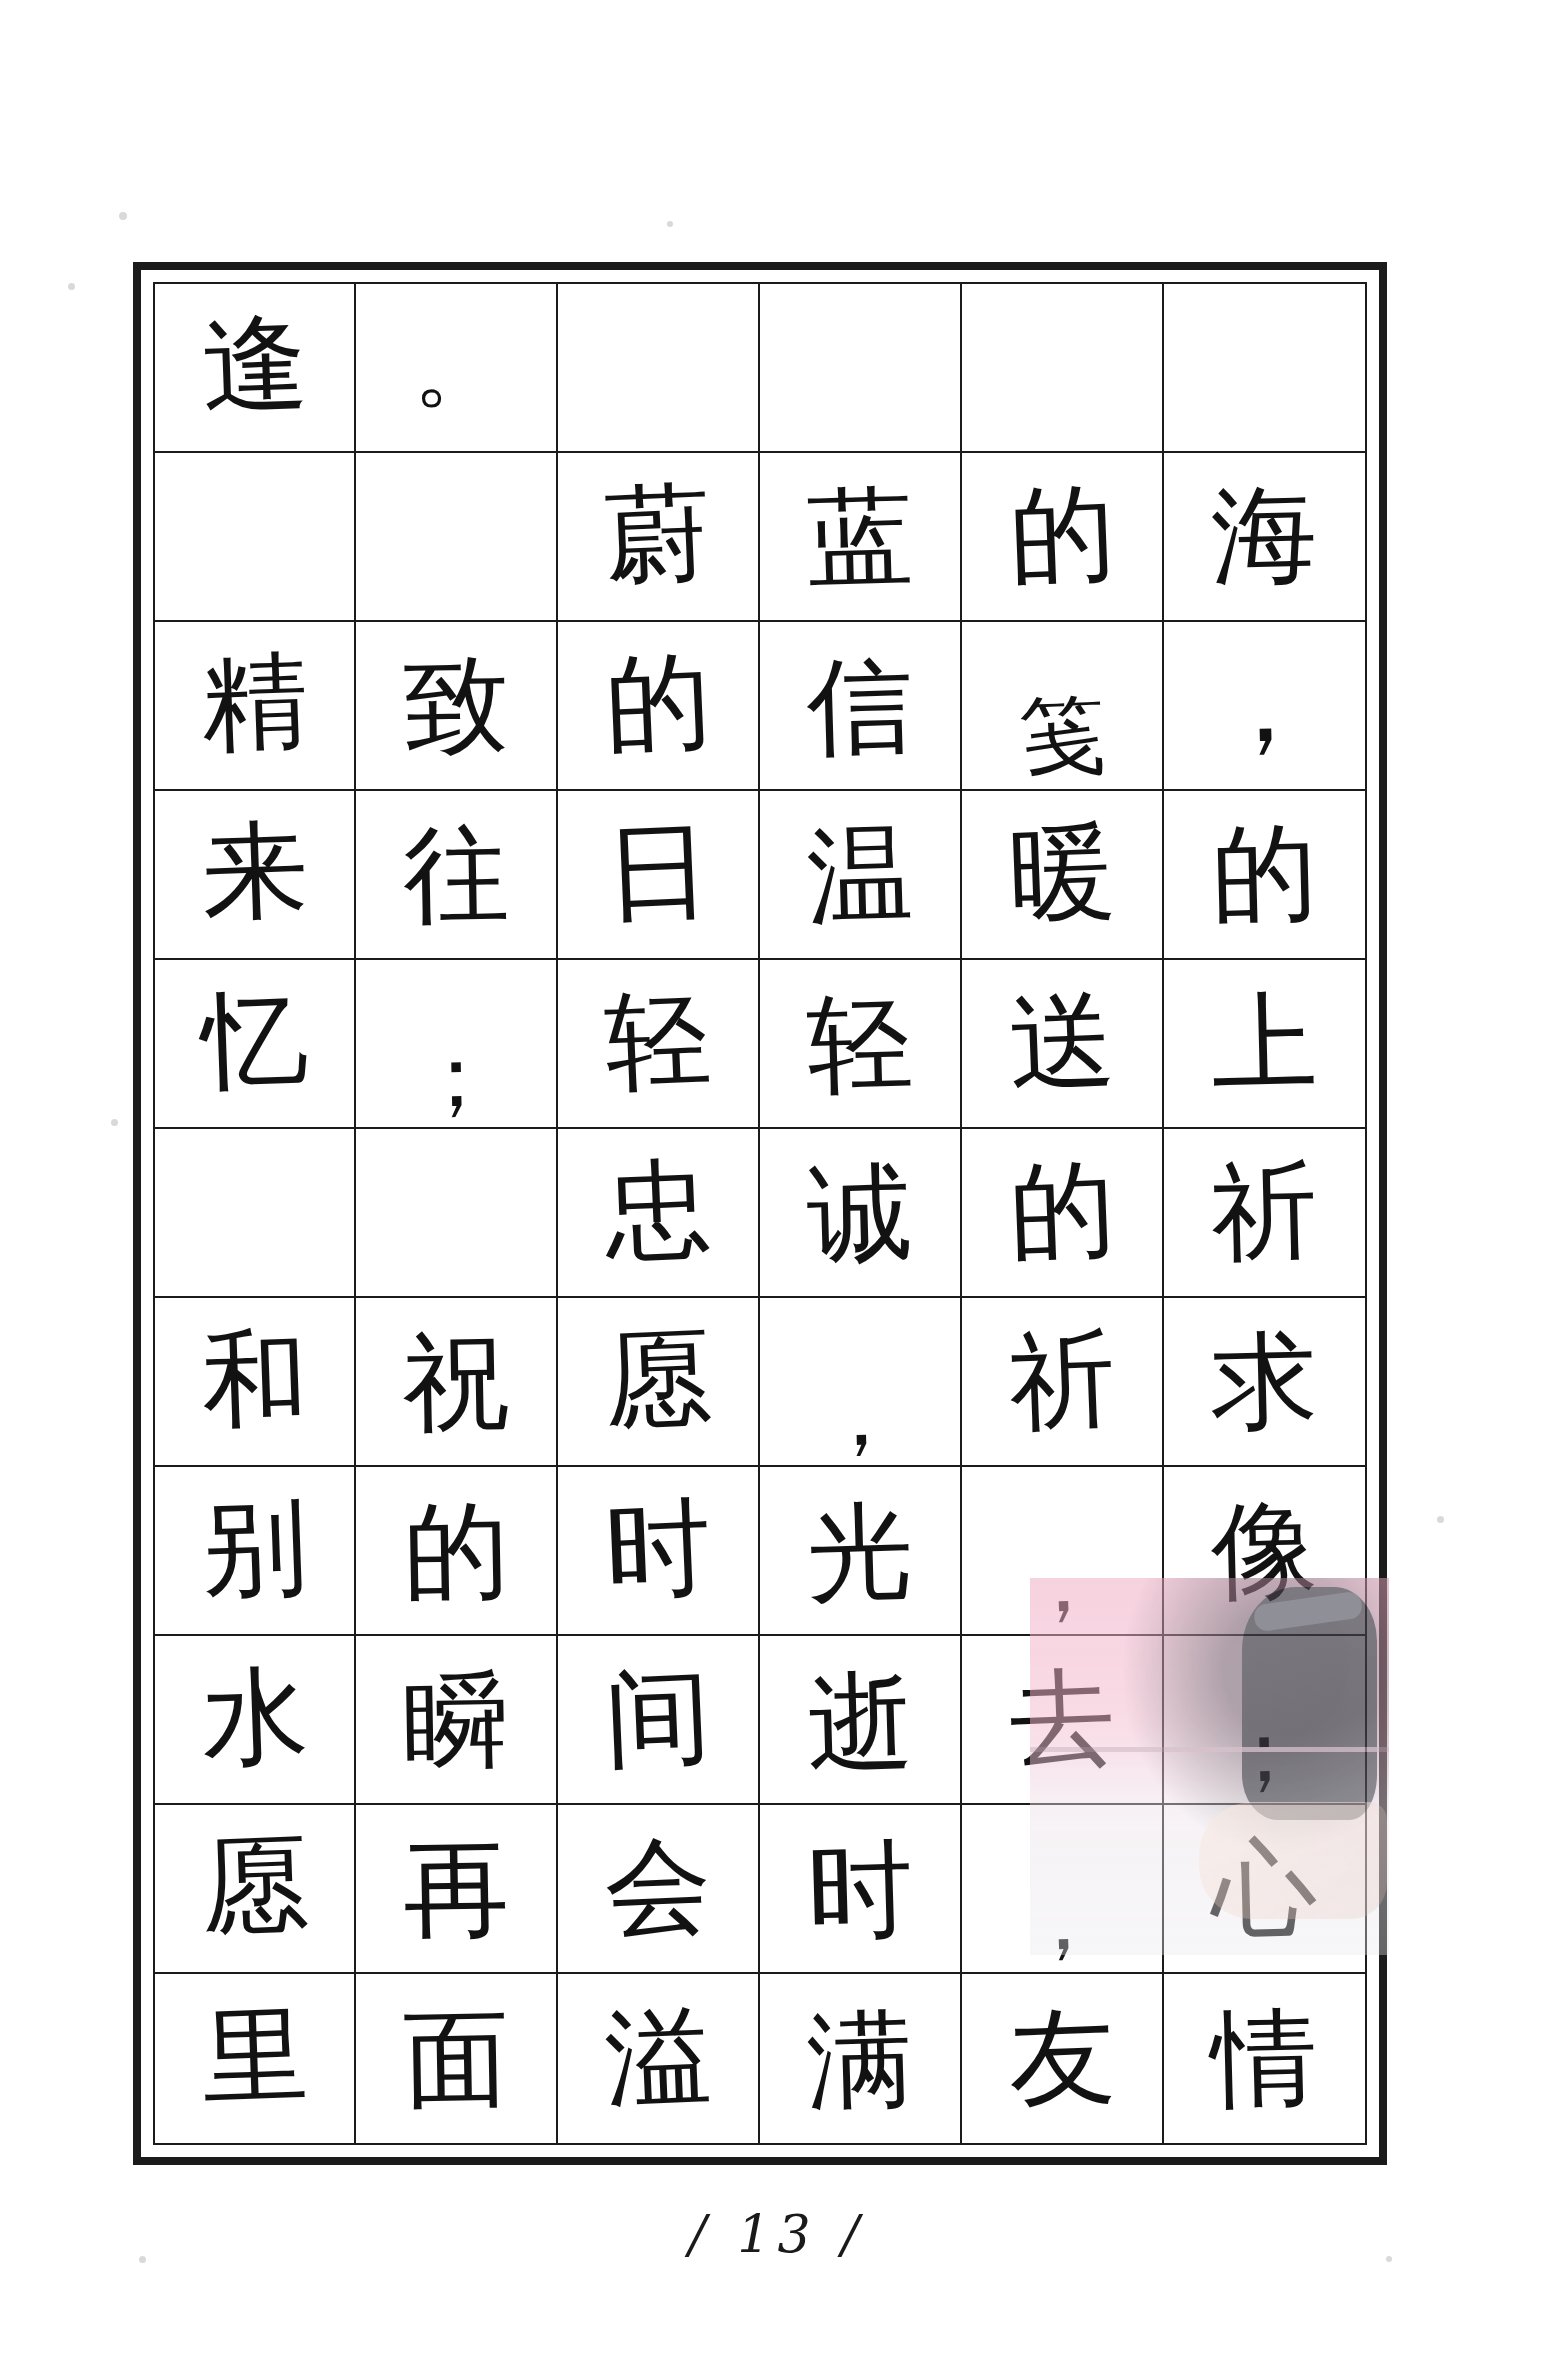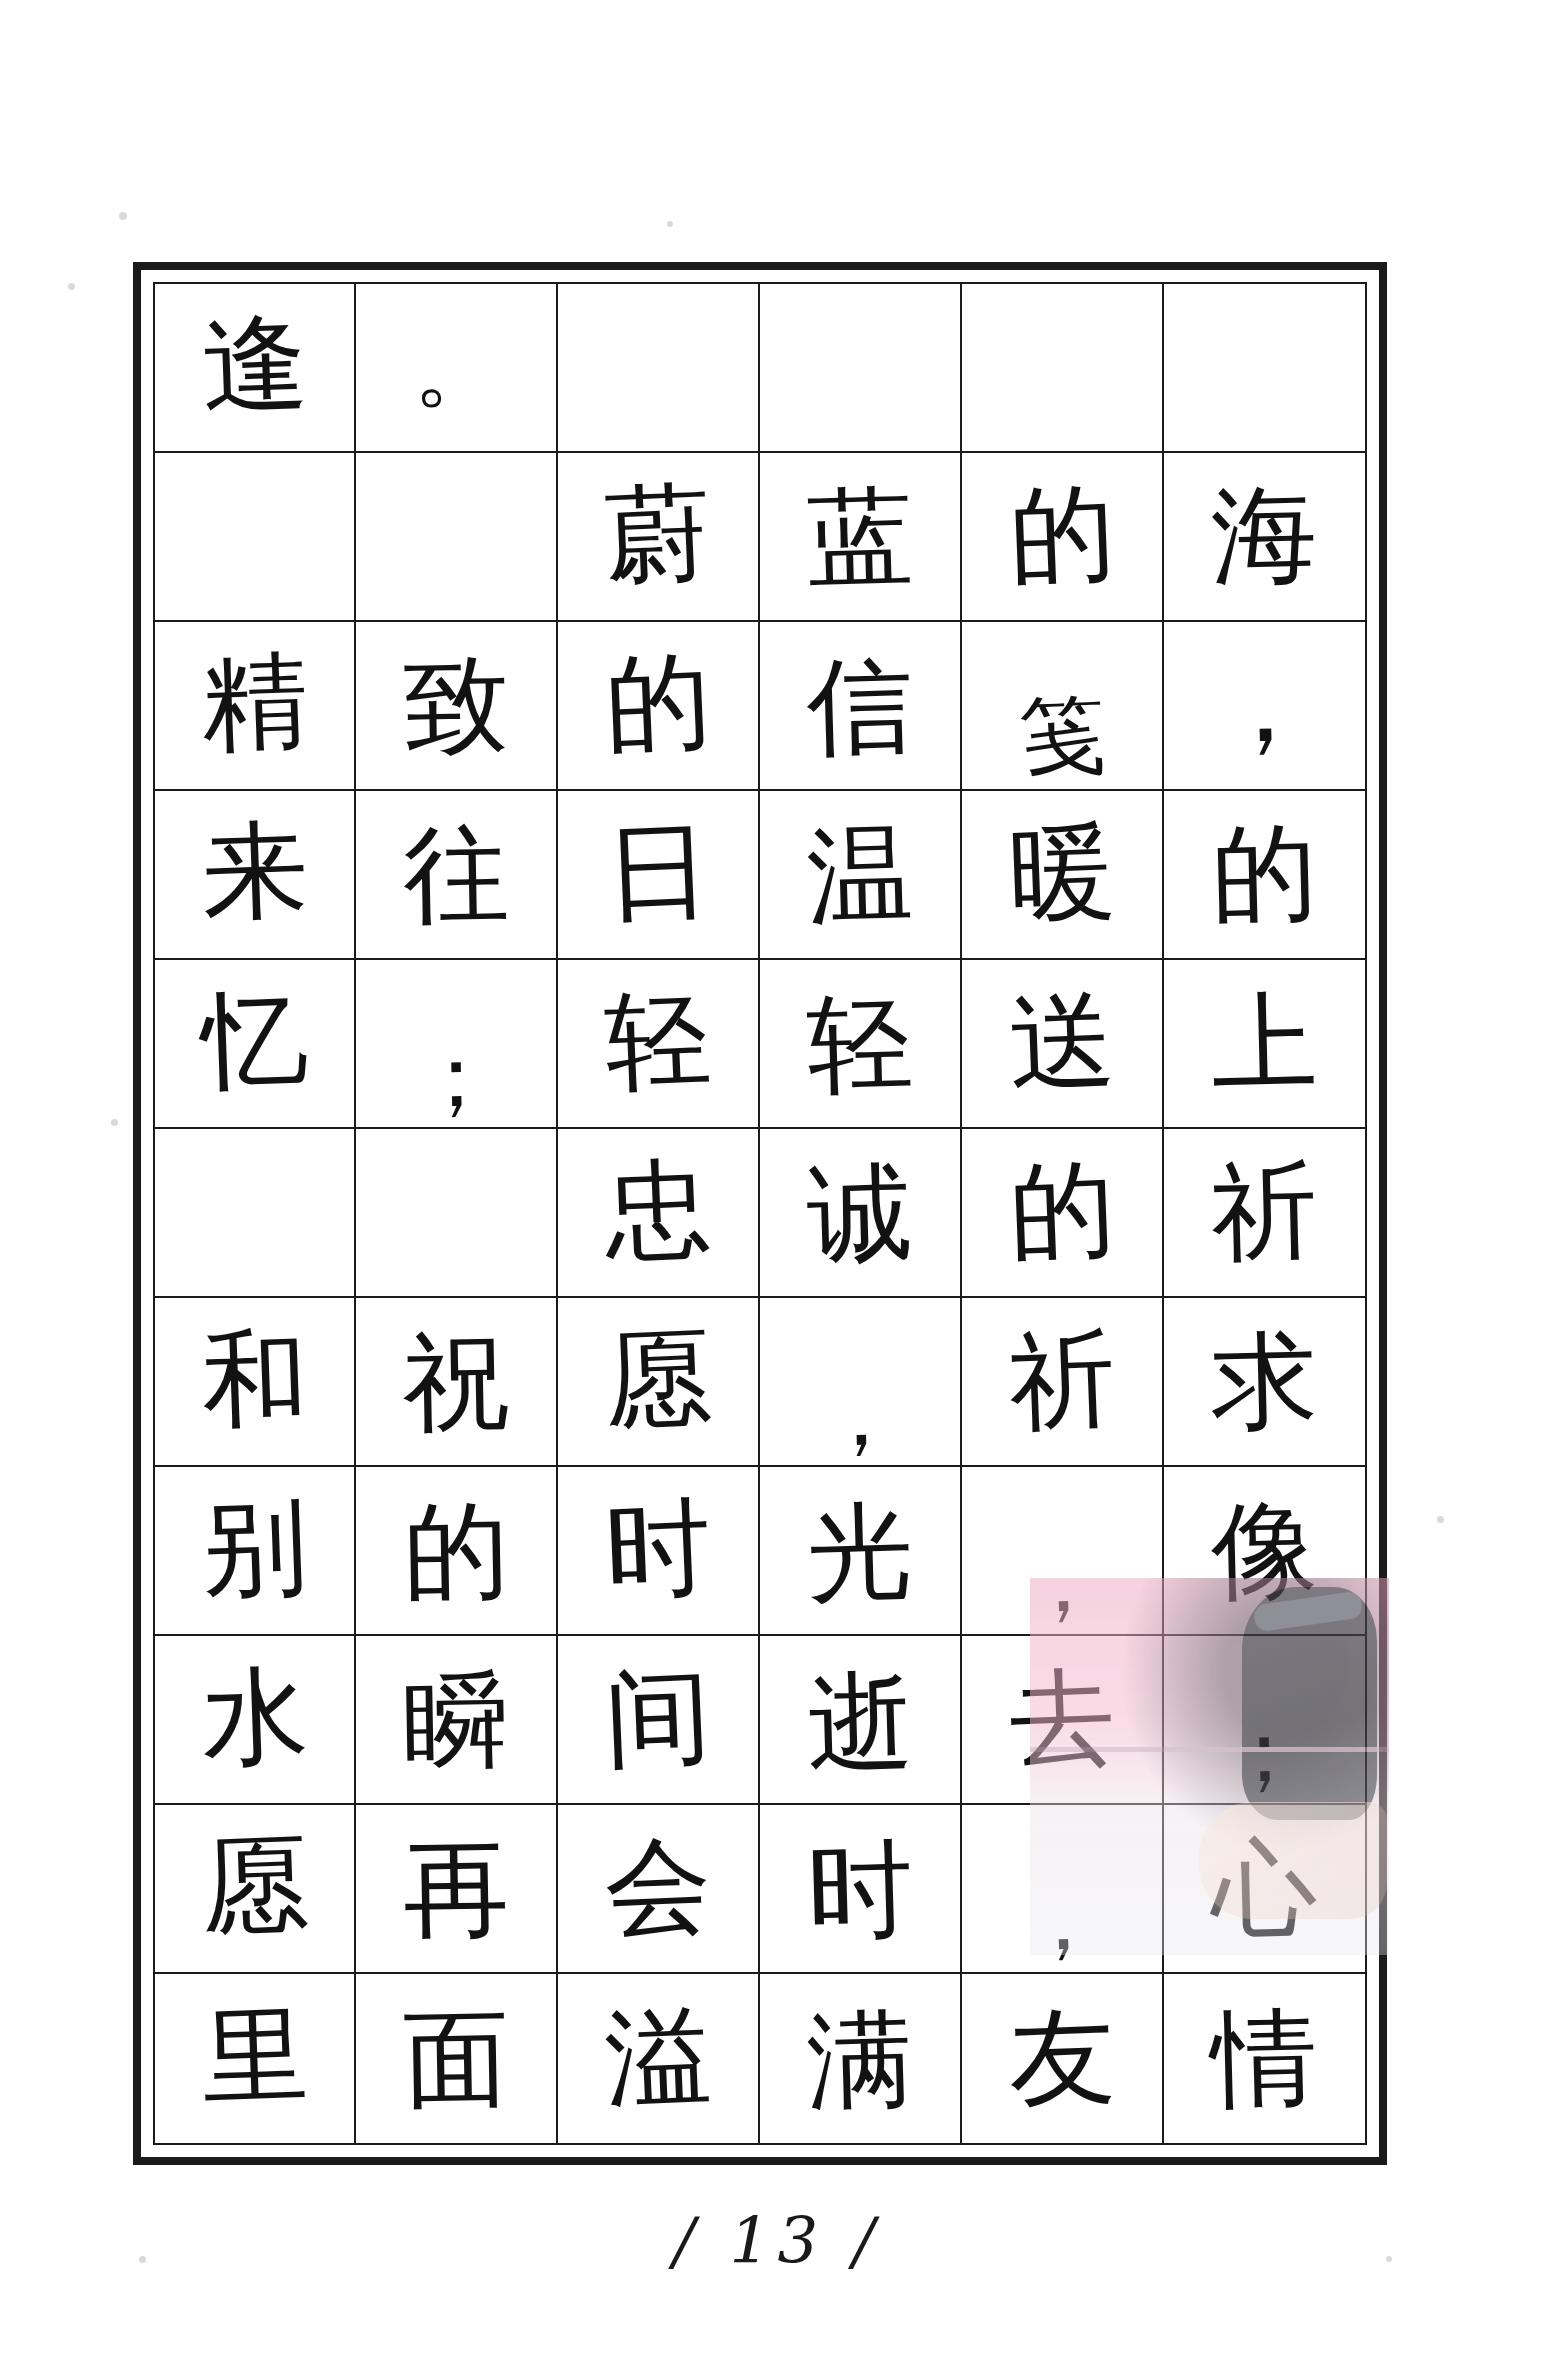--- a/index.html
+++ b/index.html
@@ -159,21 +159,21 @@
   }
 
   
   #page-number {
     position: absolute;
     left: 0;
     top: 2204px;
     width: 1555px;
     text-align: center;
     font-family: "DejaVu Serif", serif;
-    font-size: 64px;
+    font-size: 52px;
     color: #1a1a1a;
     letter-spacing: 7.2px;
     font-style: italic;
   }
 </style>
 </head>
 <body>
 
 <div class="speck" style="left:119px;top:212px;width:8px;height:8px;"></div>
 <div class="speck" style="left:667px;top:221px;width:6.3px;height:6.3px;"></div>

